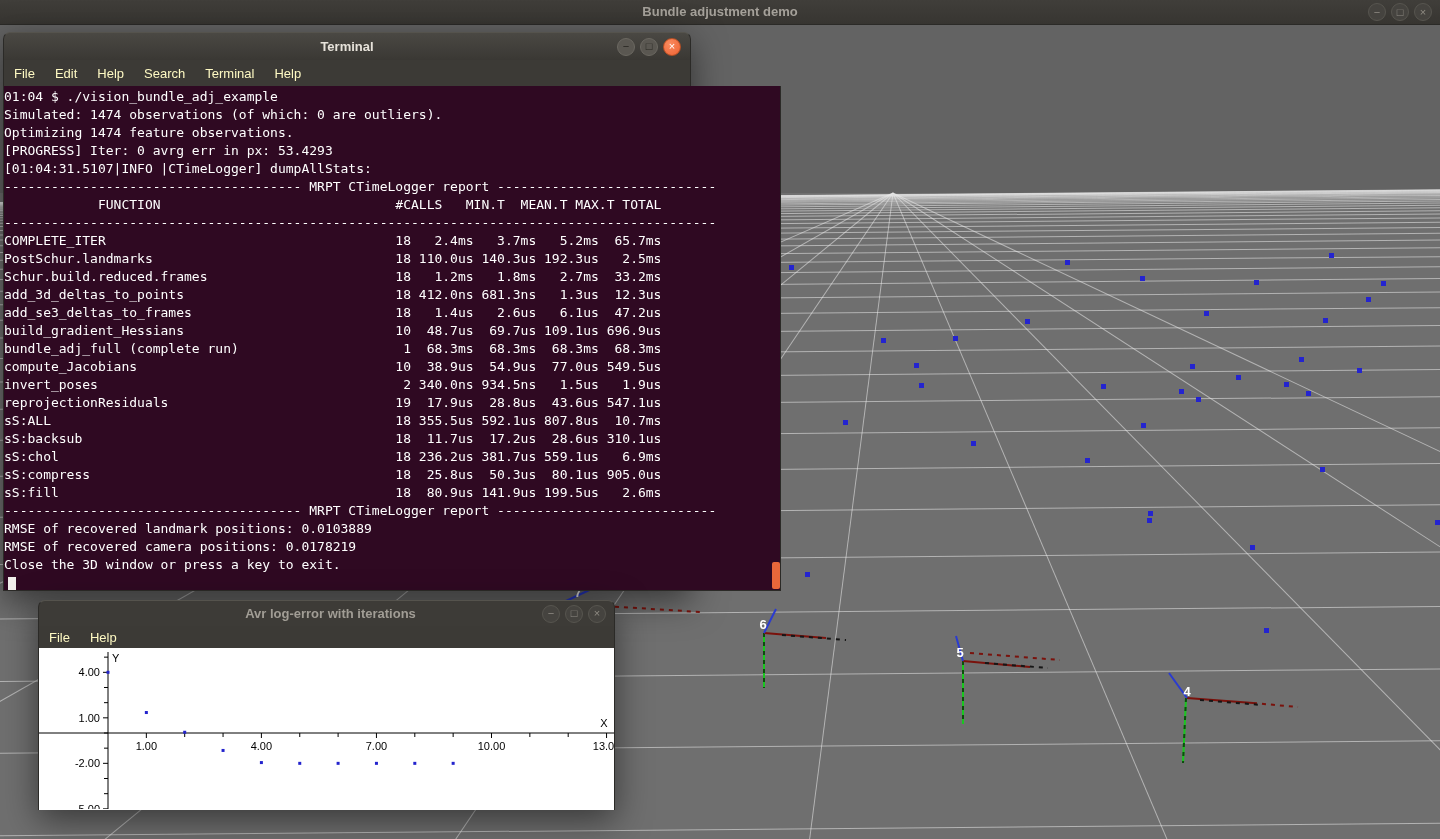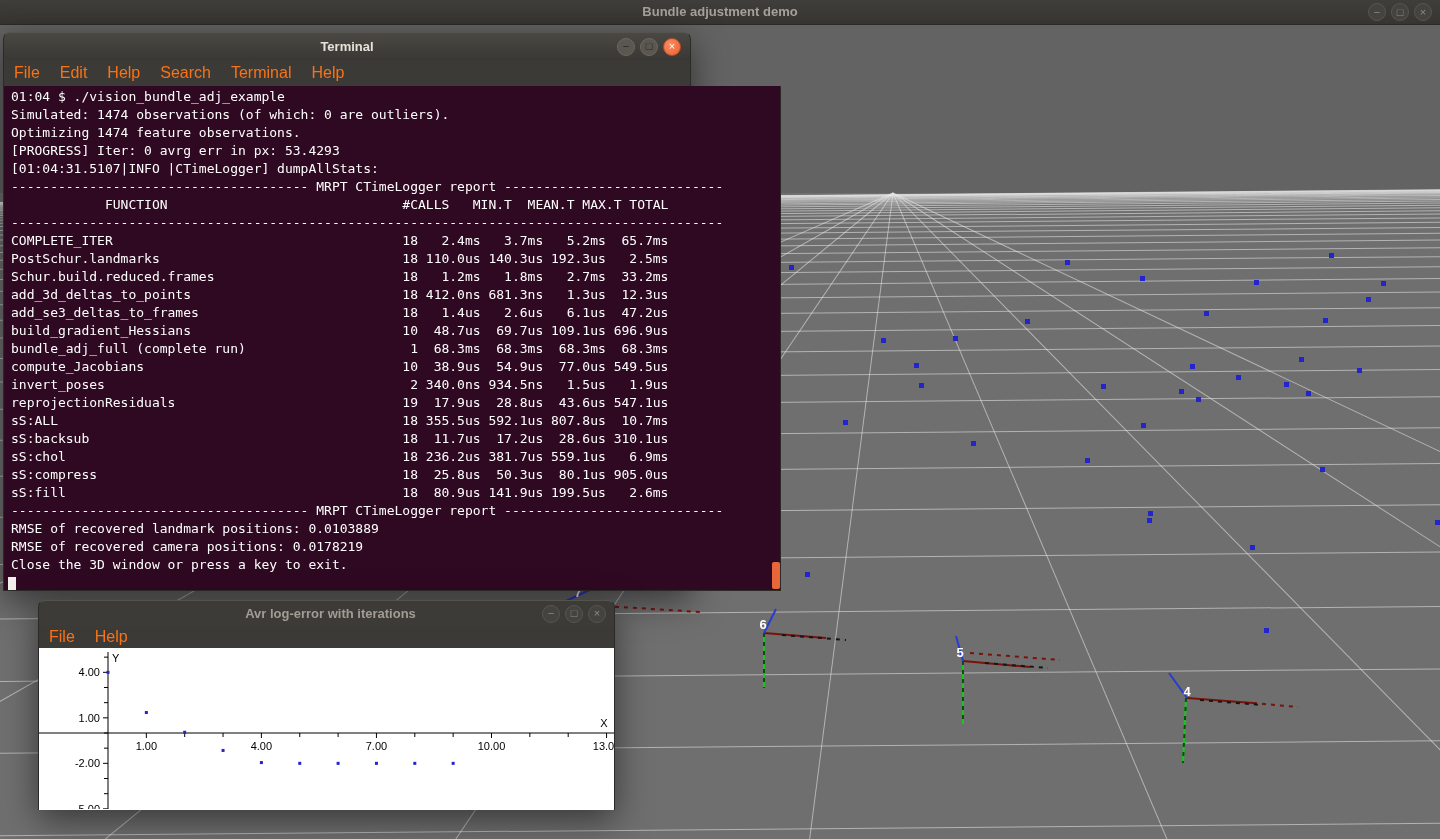--- a/index.html
+++ b/index.html
@@ -26,30 +26,30 @@
   
   .window{position:absolute;border-radius:7px 7px 0 0;box-shadow:0 10px 34px rgba(0,0,0,.5);}
   .titlebar{position:relative;height:28px;border-radius:7px 7px 0 0;
     background:linear-gradient(#4a4843,#3a3834);border:1px solid #2b2a27;border-bottom:none;box-sizing:border-box;
     border-top-color:#55534d;}
   .titlebar .title{position:absolute;left:0;right:0;top:0;bottom:0;text-align:center;
     font-weight:bold;font-size:13px;color:#e6e2da;display:flex;align-items:center;justify-content:center;}
   .titlebar.unfocused{background:#3d3b37;}
   .titlebar.unfocused .title{color:#a19d95;padding-left:8px;}
   .menubar{background:#3c3a36;border-left:1px solid #2b2a27;border-right:1px solid #2b2a27;
-    box-sizing:border-box;display:flex;align-items:center;color:#f97316;font-size:16px;}
+    box-sizing:border-box;display:flex;align-items:center;color:#fef9c3;font-size:13px;}
   .menubar .menu-item{padding:0 10px;cursor:default;}
 
   
   #terminal{left:3px;top:32px;width:688px;z-index:10;}
   #terminal .titlebar{height:28px;}
   #terminal .menubar{height:26px;}
   #term-body{position:relative;width:778px;height:505px;background:#2f0922;
     border-left:1px solid #2b2a27;border-right:1px solid #2b2a27;border-bottom:1px solid #2b2a27;box-sizing:border-box;overflow:hidden;}
-  #term-pre{margin:0;padding:2px 0 0 7px;font-family:"DejaVu Sans Mono",monospace;
+  #term-pre{margin:0;padding:2px 0 0 0;font-family:"DejaVu Sans Mono",monospace;
     font-size:13px;line-height:18px;color:#ffffff;white-space:pre;}
   #term-cursor{position:absolute;left:4px;top:491px;width:8px;height:16px;background:#f2f0ec;}
   #term-scrollthumb{position:absolute;right:0px;top:476px;width:8px;height:27px;background:#e8673a;border-radius:2px;}
 
   
   #plotwin{left:38px;top:600px;width:577px;z-index:11;}
   #plotwin .titlebar{height:26px;}
   #plotwin .menubar{height:22px;}
   #plot-body{position:relative;width:577px;height:162px;background:#ffffff;
     border-left:1px solid #2b2a27;border-right:1px solid #2b2a27;box-sizing:border-box;overflow:hidden;}

